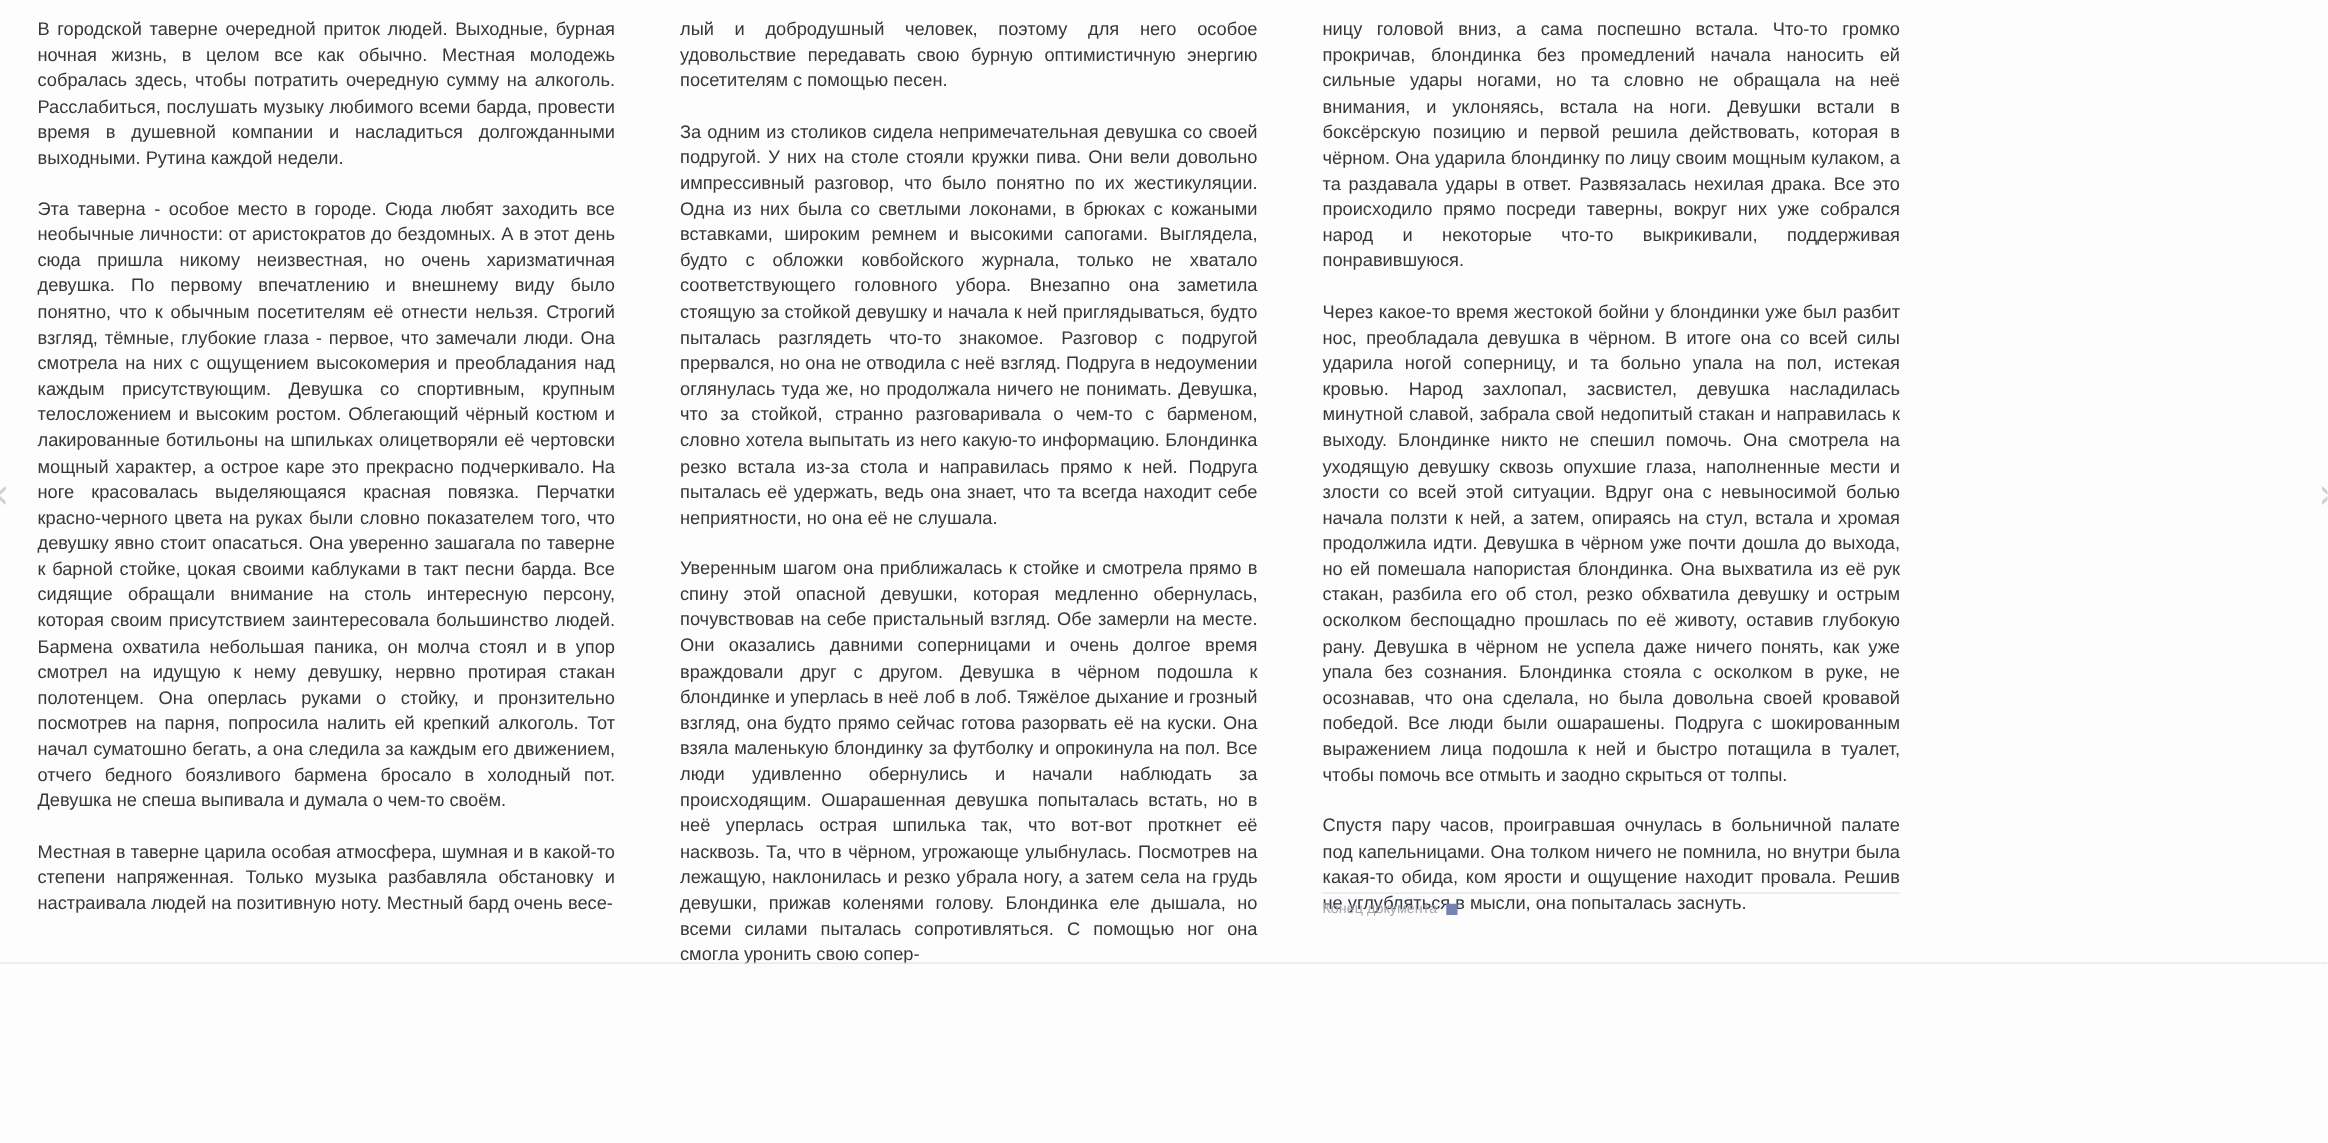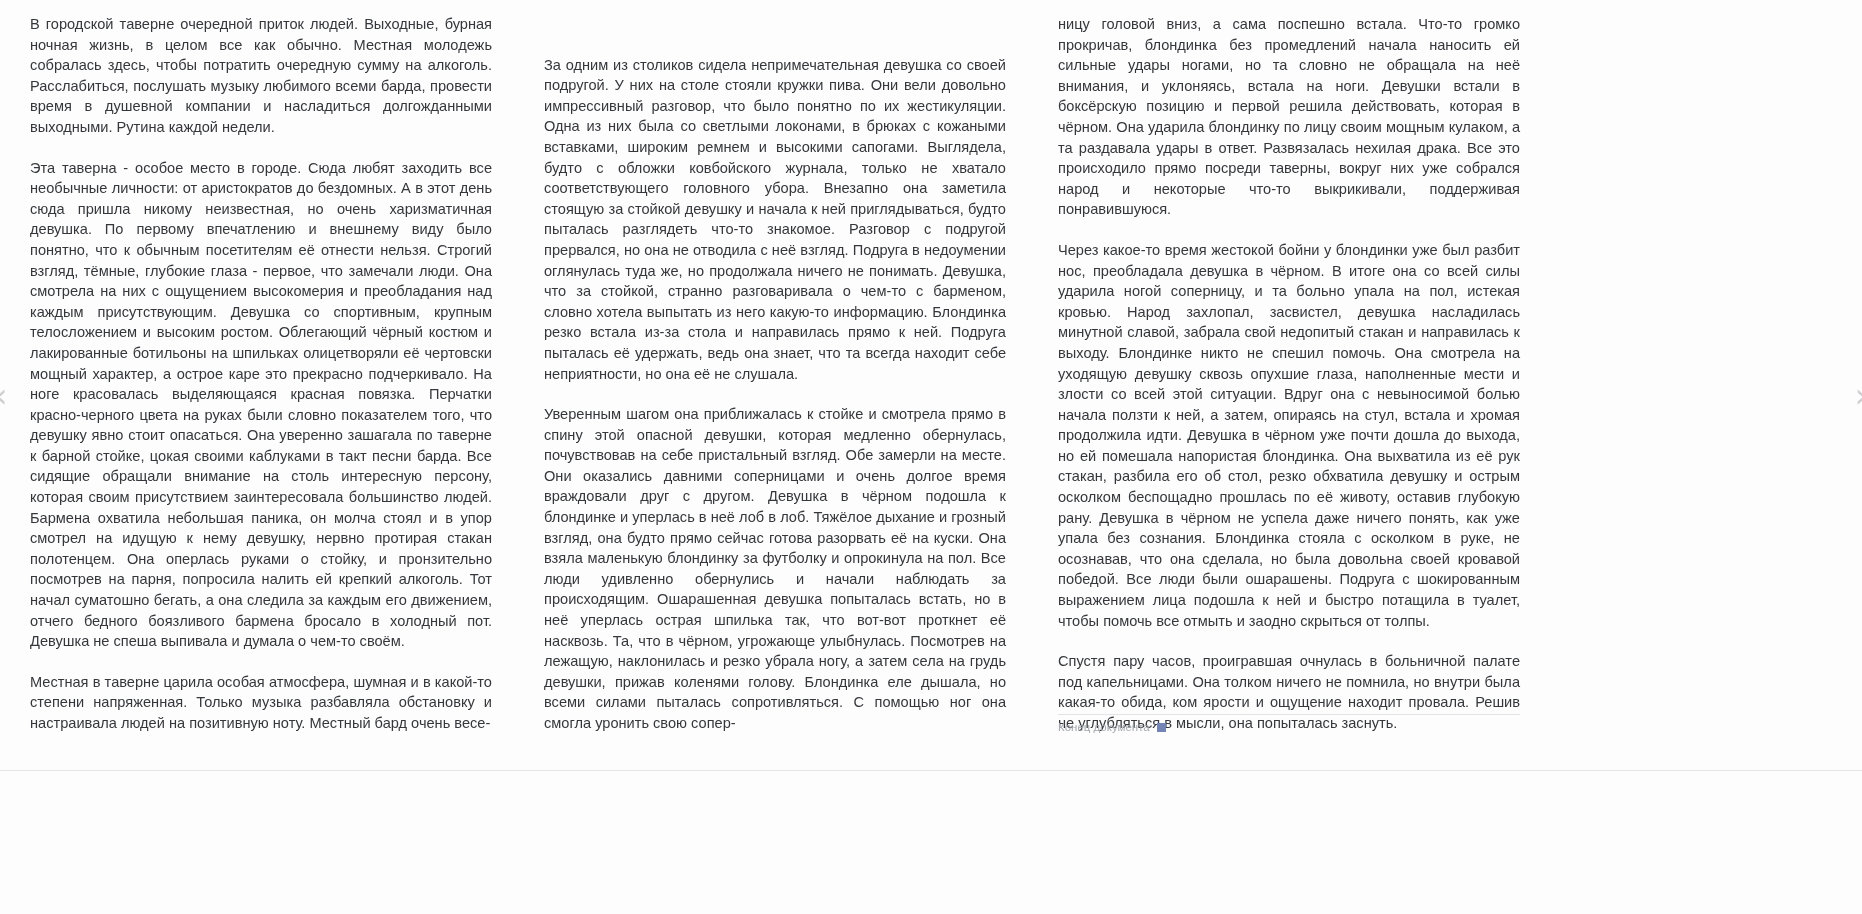--- a/index.html
+++ b/index.html
@@ -18,21 +18,20 @@
     width: 1862px;
     height: 914px;
     background: #fdfdfd;
   }
   .content {
     position: absolute;
     left: 30px;
     top: 14px;
     display: flex;
     gap: 52px;
-    align-items: flex-end;
   }
   .col {
     width: 462px;
     font-size: 14.6px;
     line-height: 20.6px;
     color: #35373b;
     text-align: justify;
     hyphens: auto;
     -webkit-hyphens: auto;
   }
@@ -93,20 +92,21 @@
 
   <div class="content">
 
     <div class="col">
       <p>В городской таверне очередной приток людей. Выходные, бурная ночная жизнь, в целом все как обычно. Местная молодежь собралась здесь, чтобы потратить очередную сумму на алкоголь. Расслабиться, послушать музыку любимого всеми барда, провести время в душевной компании и насладиться долгожданными выходными. Рутина каждой недели.</p>
       <p>Эта таверна - особое место в городе. Сюда любят заходить все необычные личности: от аристократов до бездомных. А в этот день сюда пришла никому неизвестная, но очень харизматичная девушка. По первому впечатлению и внешнему виду было понятно, что к обычным посетителям её отнести нельзя. Строгий взгляд, тёмные, глубокие глаза - первое, что замечали люди. Она смотрела на них с ощущением высокомерия и преобладания над каждым присутствующим. Девушка со спортивным, крупным телосложением и высоким ростом. Облегающий чёрный костюм и лакированные ботильоны на шпильках олицетворяли её чертовски мощный характер, а острое каре это прекрасно подчеркивало. На ноге красовалась выделяющаяся красная повязка. Перчатки красно-черного цвета на руках были словно показателем того, что девушку явно стоит опасаться. Она уверенно зашагала по таверне к барной стойке, цокая своими каблуками в такт песни барда. Все сидящие обращали внимание на столь интересную персону, которая своим присутствием заинтересовала большинство людей. Бармена охватила небольшая паника, он молча стоял и в упор смотрел на идущую к нему девушку, нервно протирая стакан полотенцем. Она оперлась руками о стойку, и пронзительно посмотрев на парня, попросила налить ей крепкий алкоголь. Тот начал суматошно бегать, а она следила за каждым его движением, отчего бедного боязливого бармена бросало в холодный пот. Девушка не спеша выпивала и думала о чем-то своём.</p>
       <p>Местная в таверне царила особая атмосфера, шумная и в какой-то степени напряженная. Только музыка разбавляла обстановку и настраивала людей на позитивную ноту. Местный бард очень весе-</p>
     </div>
 
     <div class="col">
+      <p>лый и добродушный человек, поэтому для него особое удовольствие передавать свою бурную оптимистичную энергию посетителям с помощью песен.</p>
       <p>За одним из столиков сидела непримечательная девушка со своей подругой. У них на столе стояли кружки пива. Они вели довольно импрессивный разговор, что было понятно по их жестикуляции. Одна из них была со светлыми локонами, в брюках с кожаными вставками, широким ремнем и высокими сапогами. Выглядела, будто с обложки ковбойского журнала, только не хватало соответствующего головного убора. Внезапно она заметила стоящую за стойкой девушку и начала к ней приглядываться, будто пыталась разглядеть что-то знакомое. Разговор с подругой прервался, но она не отводила с неё взгляд. Подруга в недоумении оглянулась туда же, но продолжала ничего не понимать. Девушка, что за стойкой, странно разговаривала о чем-то с барменом, словно хотела выпытать из него какую-то информацию. Блондинка резко встала из-за стола и направилась прямо к ней. Подруга пыталась её удержать, ведь она знает, что та всегда находит себе неприятности, но она её не слушала.</p>
       <p>Уверенным шагом она приближалась к стойке и смотрела прямо в спину этой опасной девушки, которая медленно обернулась, почувствовав на себе пристальный взгляд. Обе замерли на месте. Они оказались давними соперницами и очень долгое время враждовали друг с другом. Девушка в чёрном подошла к блондинке и уперлась в неё лоб в лоб. Тяжёлое дыхание и грозный взгляд, она будто прямо сейчас готова разорвать её на куски. Она взяла маленькую блондинку за футболку и опрокинула на пол. Все люди удивленно обернулись и начали наблюдать за происходящим. Ошарашенная девушка попыталась встать, но в неё уперлась острая шпилька так, что вот-вот проткнет её насквозь. Та, что в чёрном, угрожающе улыбнулась. Посмотрев на лежащую, наклонилась и резко убрала ногу, а затем села на грудь девушки, прижав коленями голову. Блондинка еле дышала, но всеми силами пыталась сопротивляться. С помощью ног она смогла уронить свою сопер-</p>
     </div>
 
     <div class="col">
       <p>ницу головой вниз, а сама поспешно встала. Что-то громко прокричав, блондинка без промедлений начала наносить ей сильные удары ногами, но та словно не обращала на неё внимания, и уклоняясь, встала на ноги. Девушки встали в боксёрскую позицию и первой решила действовать, которая в чёрном. Она ударила блондинку по лицу своим мощным кулаком, а та раздавала удары в ответ. Развязалась нехилая драка. Все это происходило прямо посреди таверны, вокруг них уже собрался народ и некоторые что-то выкрикивали, поддерживая понравившуюся.</p>
       <p>Через какое-то время жестокой бойни у блондинки уже был разбит нос, преобладала девушка в чёрном. В итоге она со всей силы ударила ногой соперницу, и та больно упала на пол, истекая кровью. Народ захлопал, засвистел, девушка насладилась минутной славой, забрала свой недопитый стакан и направилась к выходу. Блондинке никто не спешил помочь. Она смотрела на уходящую девушку сквозь опухшие глаза, наполненные мести и злости со всей этой ситуации. Вдруг она с невыносимой болью начала ползти к ней, а затем, опираясь на стул, встала и хромая продолжила идти. Девушка в чёрном уже почти дошла до выхода, но ей помешала напористая блондинка. Она выхватила из её рук стакан, разбила его об стол, резко обхватила девушку и острым осколком беспощадно прошлась по её животу, оставив глубокую рану. Девушка в чёрном не успела даже ничего понять, как уже упала без сознания. Блондинка стояла с осколком в руке, не осознавав, что она сделала, но была довольна своей кровавой победой. Все люди были ошарашены. Подруга с шокированным выражением лица подошла к ней и быстро потащила в туалет, чтобы помочь все отмыть и заодно скрыться от толпы.</p>
       <p>Спустя пару часов, проигравшая очнулась в больничной палате под капельницами. Она толком ничего не помнила, но внутри была какая-то обида, ком ярости и ощущение находит провала. Решив не углубляться в мысли, она попыталась заснуть.</p>
     </div>
 

